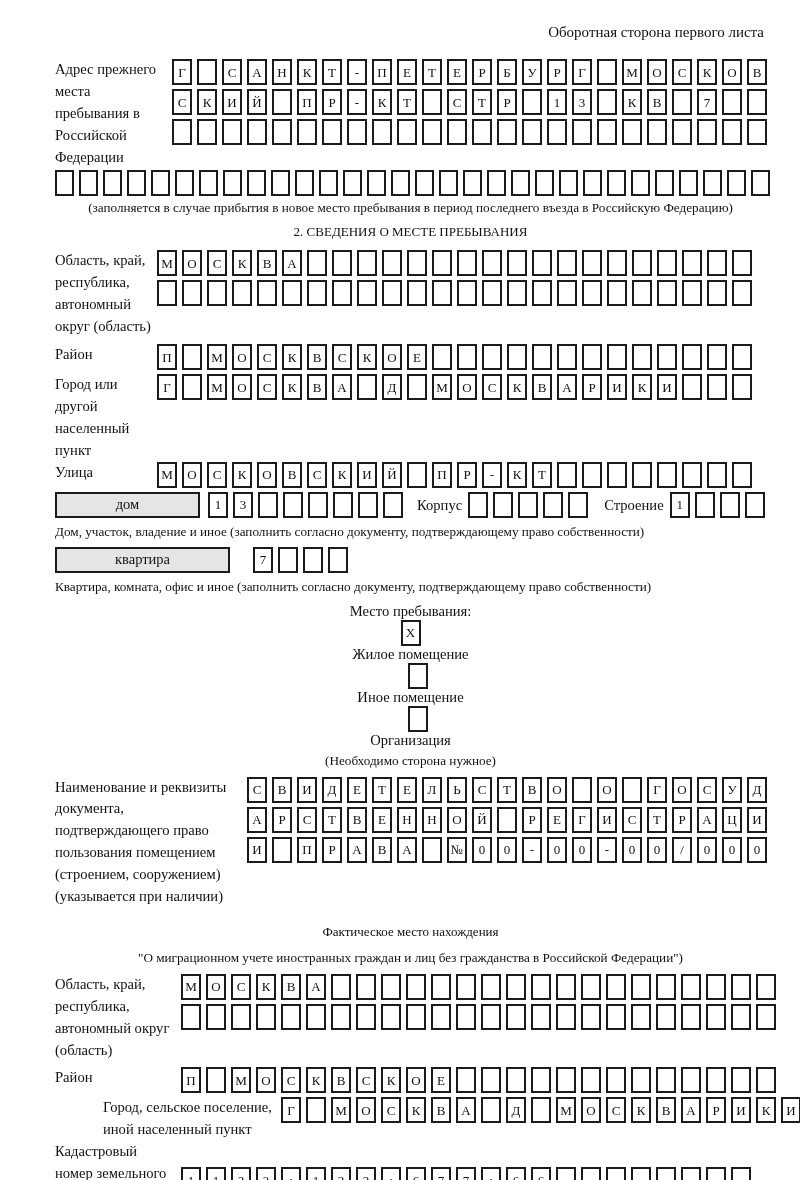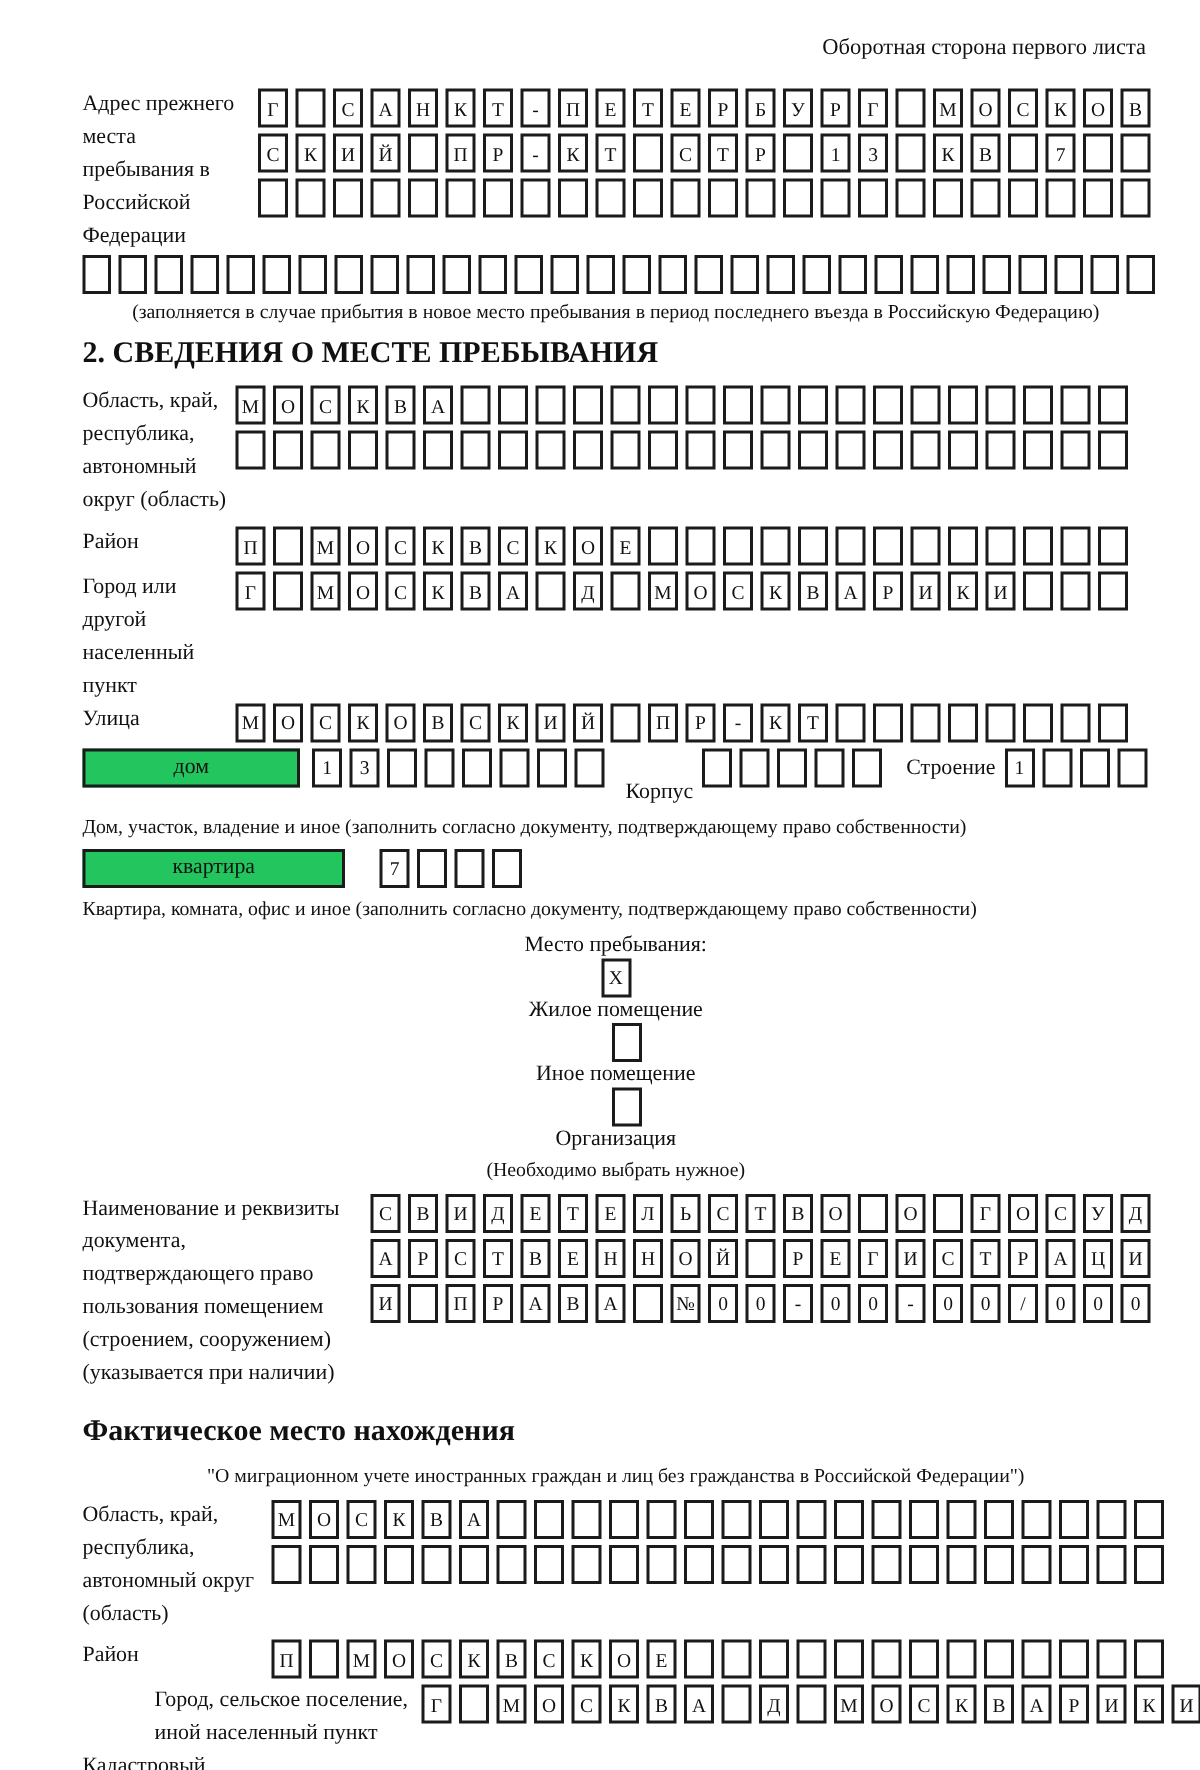--- a/index.html
+++ b/index.html
@@ -10,23 +10,23 @@
   .flabel{flex:0 0 117px;font-size:14.6px;line-height:1.5;padding-right:6px;box-sizing:border-box;}
   .sec2 .flabel{flex:0 0 102px;}
   .act .flabel{flex:0 0 126px;}
   .act .flabel.wide{flex:0 0 178px;margin-left:48px;}
   .rows{display:flex;flex-direction:column;}
   .cells{display:flex;gap:5px;margin-bottom:4px;}
   .cell{box-sizing:content-box;width:16px;height:22px;border:2px solid #1b1b1b;display:flex;align-items:center;justify-content:center;font-size:13px;line-height:1;background:#fff;flex:0 0 auto;}
   .fullrow{margin-top:2px;}
   .fullrow .cell{width:15px;}
   .note{font-size:13.2px;text-align:center;margin:2px 0 8px 0;}
-  .title{font-size:20px;font-weight:bold;text-align:left;margin:4px 0 10px 0;}
+  .title{font-size:13px;font-weight:normal;text-align:center;margin:4px 0 10px 0;}
   .gap6{height:6px;}
-  .named-box{box-sizing:border-box;border:2px solid #1b1b1b;height:26px;display:flex;align-items:center;justify-content:center;font-size:14.5px;background:#22c55e;}
+  .named-box{box-sizing:border-box;border:2px solid #1b1b1b;height:26px;display:flex;align-items:center;justify-content:center;font-size:14.5px;background:#e5e5e5;}
   .inline-row{display:flex;align-items:flex-start;margin-bottom:2px;}
   .inline-label{font-size:14.6px;line-height:26px;white-space:nowrap;}
   .caption{font-size:13.2px;margin:1px 0 7px 0;}
   .premises{display:flex;align-items:center;font-size:14.6px;margin-top:8px;flex-direction:column;}
   .premises .cell{margin:0 8px;}
   .doc-rows{padding-top:0;}
   .cad-rows{padding-top:26px;}
 </style>
 </head>
 <body>
@@ -312,21 +312,21 @@
       <div class="cells">
           <span class="cell">1</span>
           <span class="cell">3</span>
           <span class="cell"></span>
           <span class="cell"></span>
           <span class="cell"></span>
           <span class="cell"></span>
           <span class="cell"></span>
           <span class="cell"></span>
         </div>
-      <div class="inline-label" style="margin:16px 6px 0 14px;">Корпус</div>
+      <div class="inline-label" style="margin:0 6px 0 14px;">Корпус</div>
       <div class="cells">
           <span class="cell"></span>
           <span class="cell"></span>
           <span class="cell"></span>
           <span class="cell"></span>
           <span class="cell"></span>
         </div>
       <div class="inline-label" style="margin:0 6px 0 16px;">Строение</div>
       <div class="cells">
           <span class="cell">1</span>
@@ -356,21 +356,21 @@
       <span>Жилое помещение</span>
       <span class="cells" style="margin:0 0 0 14px;">
           <span class="cell"></span>
         </span>
       <span>Иное помещение</span>
       <span class="cells" style="margin:0 10px 0 24px;">
           <span class="cell"></span>
         </span>
       <span>Организация</span>
     </div>
-    <div class="note" style="margin-top:4px;">(Необходимо выбрать нужное)</div>
+    <div class="note" style="margin-top:4px;">(Необходимо сторона нужное)</div>
 
     <div class="fgroup">
       <div class="flabel" style="flex:0 0 192px;">Наименование и реквизиты документа, подтверждающего право пользования помещением (строением, сооружением) (указывается при наличии)</div>
       <div class="rows doc-rows">
         <div class="cells">
             <span class="cell">С</span>
             <span class="cell">В</span>
             <span class="cell">И</span>
             <span class="cell">Д</span>
             <span class="cell">Е</span>

